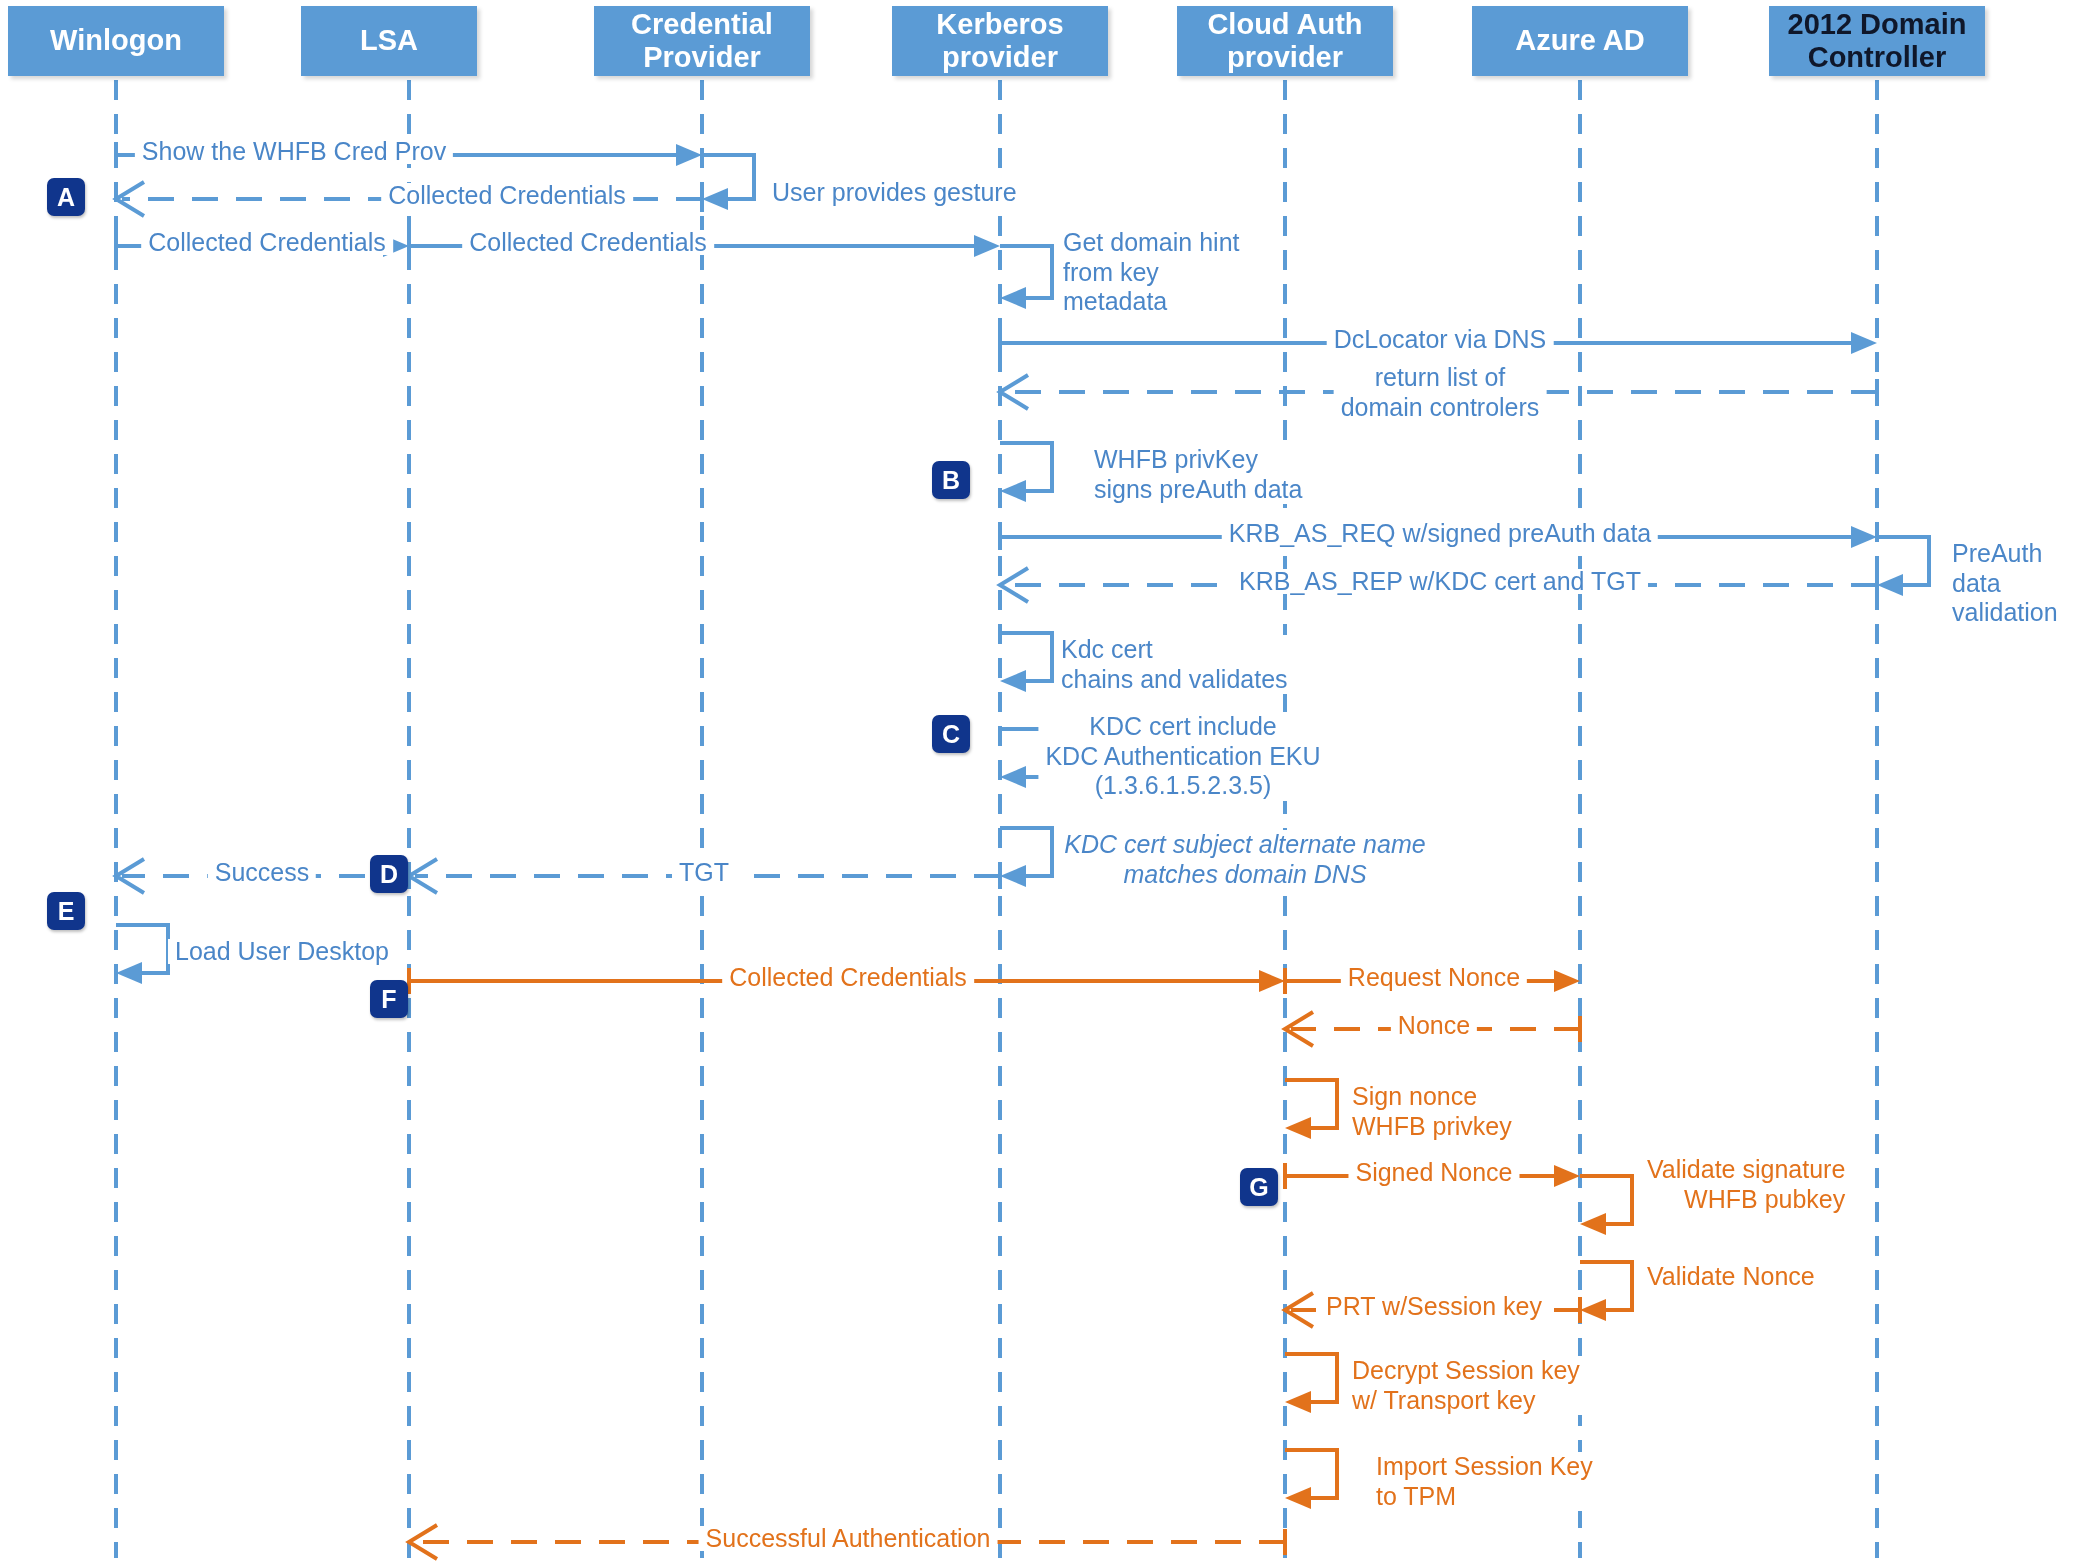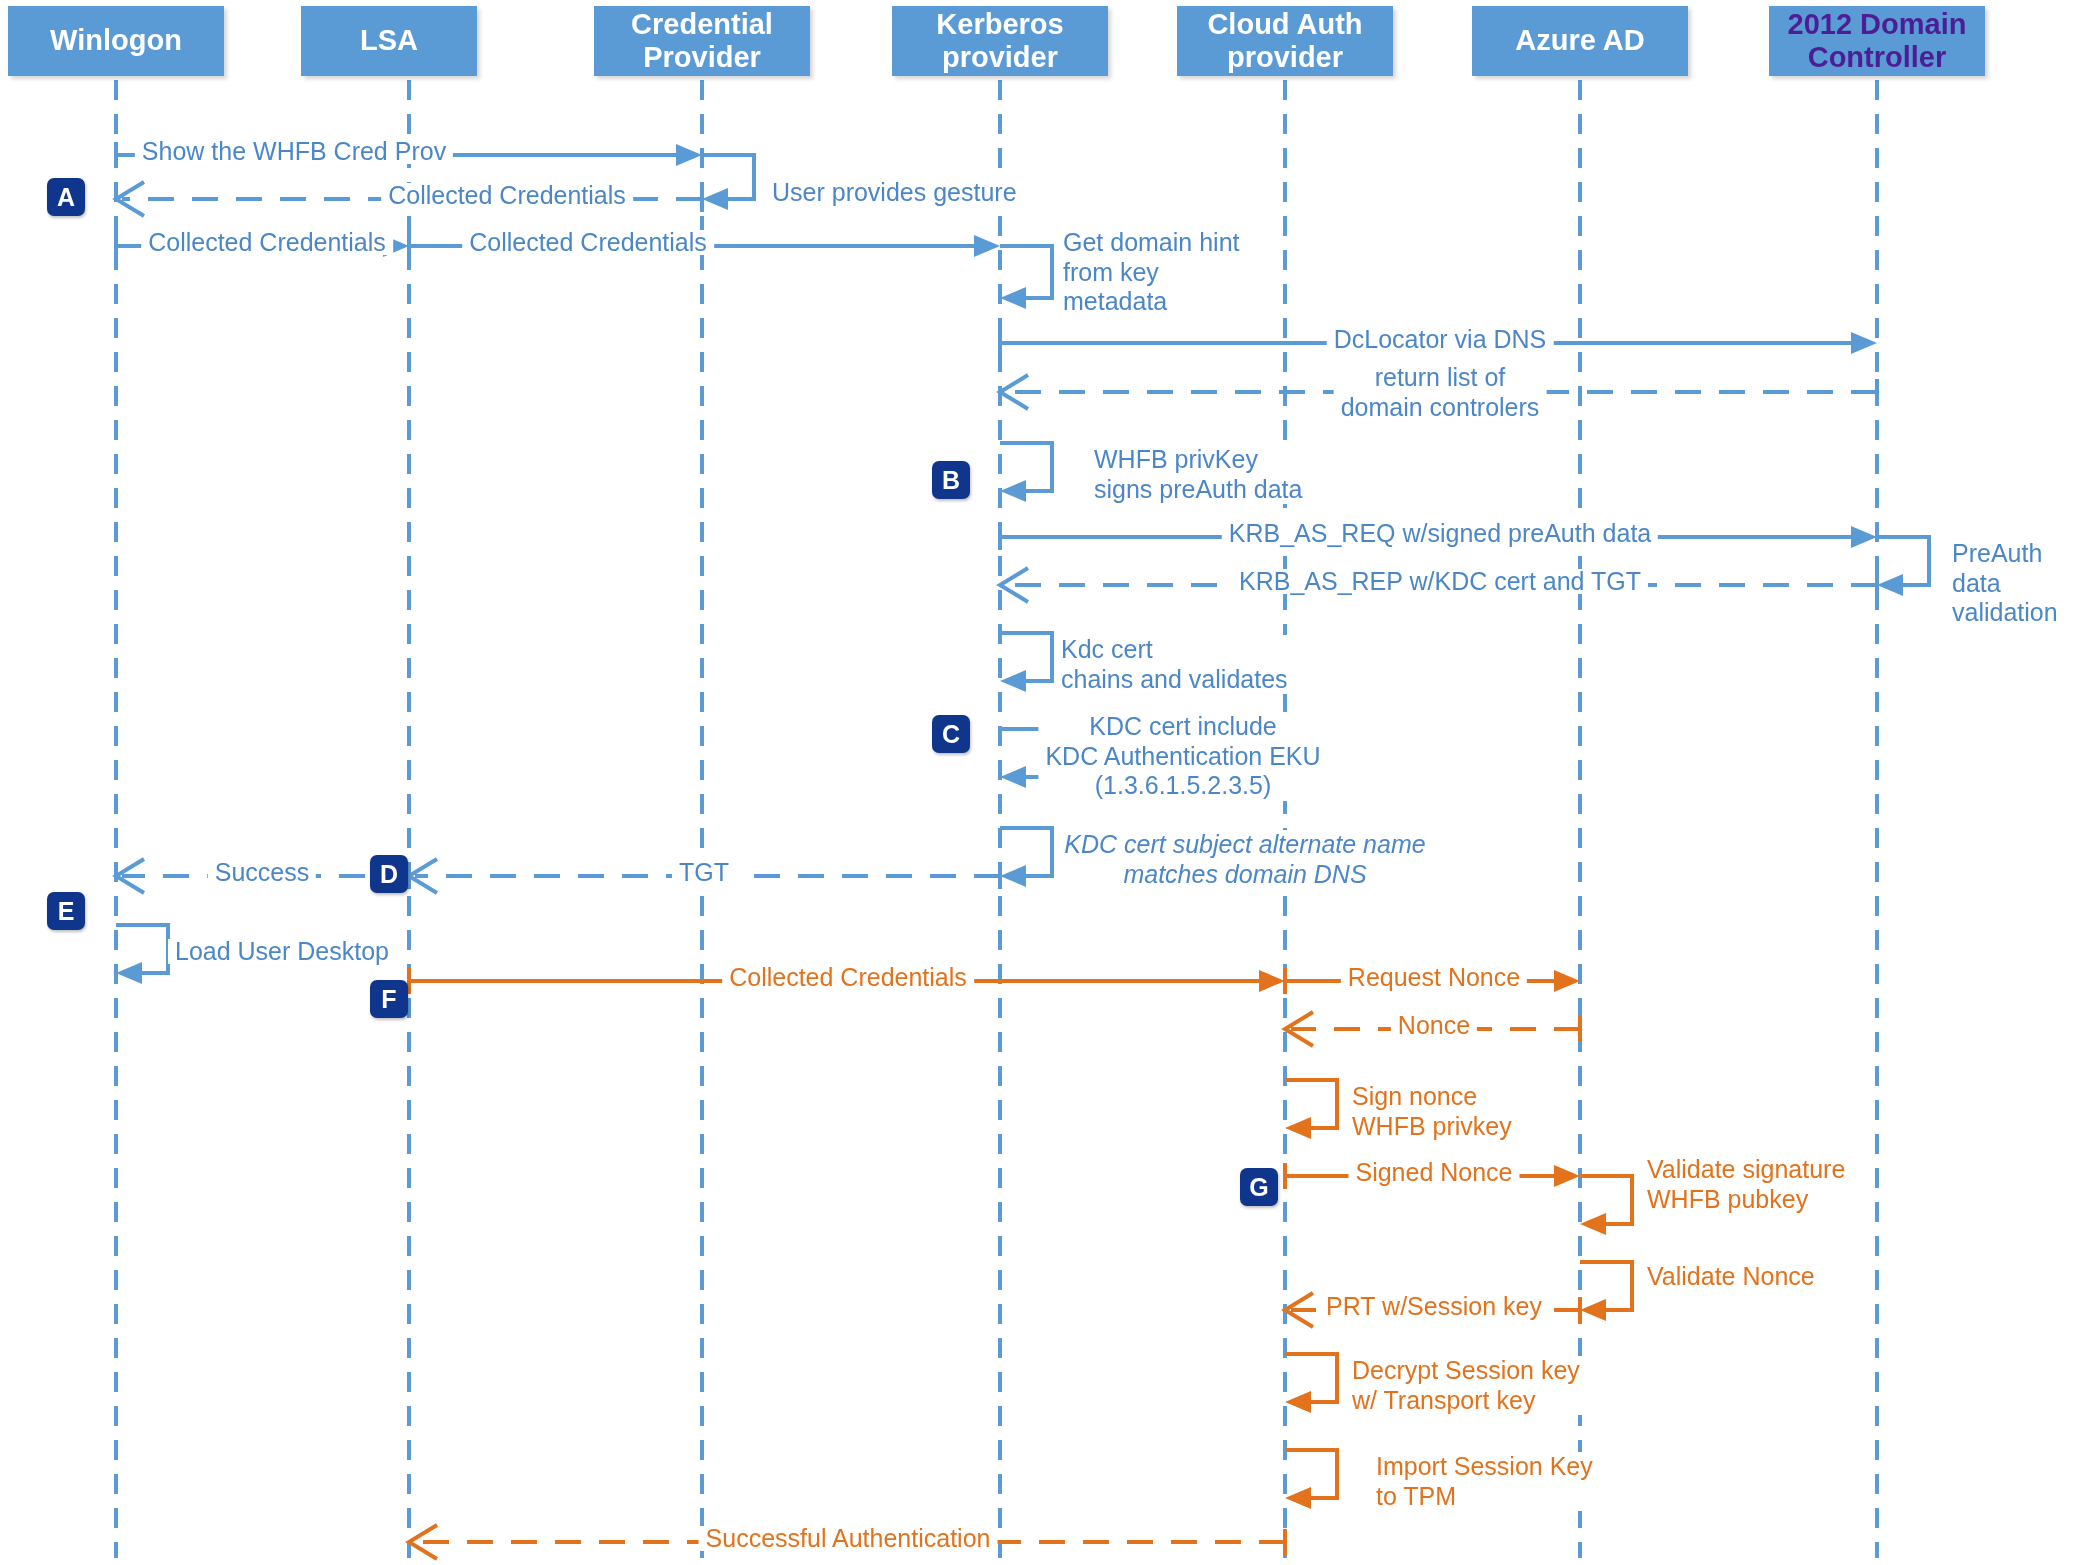--- a/index.html
+++ b/index.html
@@ -197,21 +197,21 @@
         <span style="white-space: pre-line;">Kerberos
 provider</span>
       </div>
       <div class="lane-box" style="left: 1177px; top: 6px; width: 216px; height: 70px; background: rgb(91, 155, 213); color: rgb(255, 255, 255);">
         <span style="white-space: pre-line;">Cloud Auth
 provider</span>
       </div>
       <div class="lane-box" style="left: 1472px; top: 6px; width: 216px; height: 70px; background: rgb(91, 155, 213); color: rgb(255, 255, 255);">
         <span style="white-space: pre-line;">Azure AD</span>
       </div>
-      <div class="lane-box" style="left: 1769px; top: 6px; width: 216px; height: 70px; background: rgb(91, 155, 213); color: #4c1d95;">
+      <div class="lane-box" style="left: 1769px; top: 6px; width: 216px; height: 70px; background: rgb(91, 155, 213); color: #0f172a;">
         <span style="white-space: pre-line;">2012 Domain
 Controller</span>
       </div>
     </div>
   <div id="badges">
       <div class="badge" style="left: 47px; top: 178px; background: rgb(16, 53, 140);">
         <span>A</span>
       </div>
       <div class="badge" style="left: 932px; top: 461px; background: rgb(16, 53, 140);">
         <span>B</span>
@@ -259,21 +259,21 @@
 matches domain DNS</span></div>
       <div class="msg-label blue ctr" style="left: 704px; top: 860px;"><span class="lbl-bg" style="white-space: pre-line; display: inline-block;">TGT</span></div>
       <div class="msg-label blue ctr" style="left: 262px; top: 860px;"><span class="lbl-bg" style="white-space: pre-line; display: inline-block;">Success</span></div>
       <div class="msg-label blue lft" style="left: 168px; top: 939px;"><span class="lbl-bg" style="white-space: pre-line; display: inline-block;">Load User Desktop</span></div>
       <div class="msg-label orange ctr" style="left: 848px; top: 965px;"><span class="lbl-bg" style="white-space: pre-line; display: inline-block;">Collected Credentials</span></div>
       <div class="msg-label orange ctr" style="left: 1434px; top: 965px;"><span class="lbl-bg" style="white-space: pre-line; display: inline-block;">Request Nonce</span></div>
       <div class="msg-label orange ctr" style="left: 1434px; top: 1013px;"><span class="lbl-bg" style="white-space: pre-line; display: inline-block;">Nonce</span></div>
       <div class="msg-label orange lft multi" style="left: 1345px; top: 1082px;"><span class="lbl-bg" style="white-space: pre-line; display: inline-block; text-align: left;">Sign nonce
 WHFB privkey</span></div>
       <div class="msg-label orange ctr" style="left: 1434px; top: 1160px;"><span class="lbl-bg" style="white-space: pre-line; display: inline-block;">Signed Nonce</span></div>
-      <div class="msg-label orange lft multi" style="left: 1640px; top: 1155px;"><span class="lbl-bg" style="white-space: pre-line; display: inline-block; text-align: left;">Validate signature
+      <div class="msg-label orange lft multi" style="left: 1640px; top: 1155px;"><span class="lbl-bg" style="white-space: pre-line; display: inline-block; text-align: right;">Validate signature
 WHFB pubkey</span></div>
       <div class="msg-label orange lft" style="left: 1640px; top: 1264px;"><span class="lbl-bg" style="white-space: pre-line; display: inline-block;">Validate Nonce</span></div>
       <div class="msg-label orange ctr" style="left: 1434px; top: 1294px;"><span class="lbl-bg" style="white-space: pre-line; display: inline-block;">PRT w/Session key</span></div>
       <div class="msg-label orange lft multi" style="left: 1345px; top: 1356px;"><span class="lbl-bg" style="white-space: pre-line; display: inline-block; text-align: left;">Decrypt Session key
 w/ Transport key</span></div>
       <div class="msg-label orange lft multi" style="left: 1345px; top: 1452px; margin-left: 24px;"><span class="lbl-bg" style="white-space: pre-line; display: inline-block; text-align: left;">Import Session Key
 to TPM</span></div>
       <div class="msg-label orange ctr" style="left: 848px; top: 1526px;"><span class="lbl-bg" style="white-space: pre-line; display: inline-block;">Successful Authentication</span></div>
     </div>
 </div>

